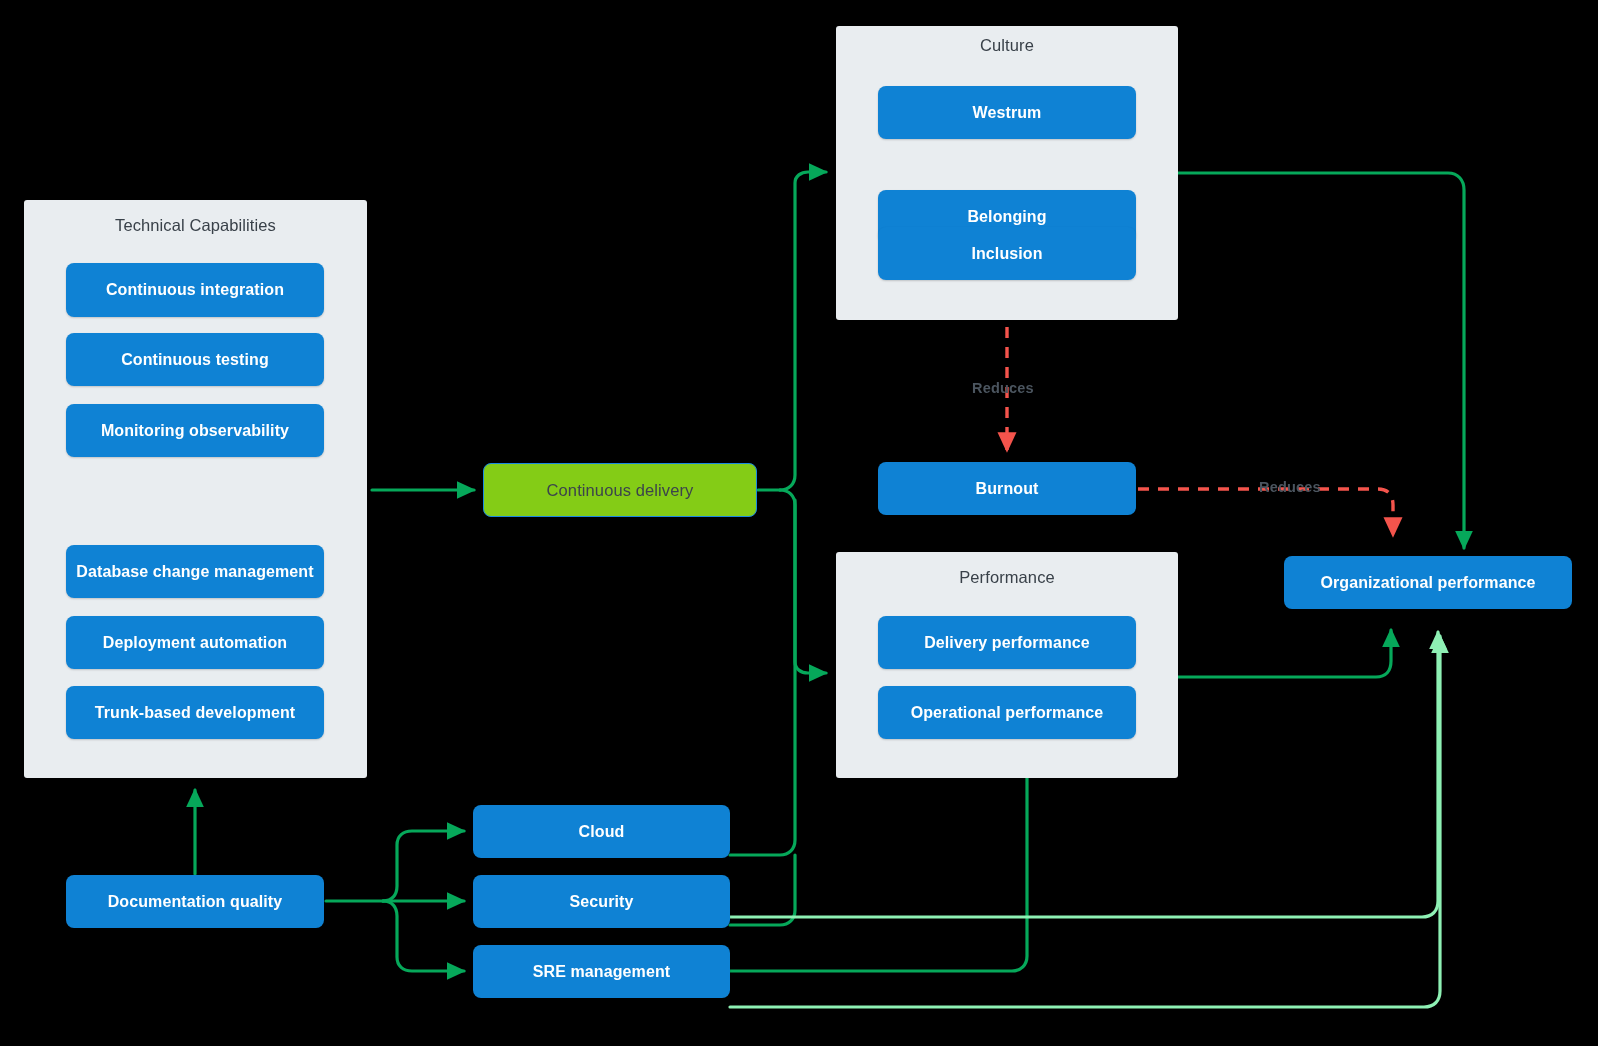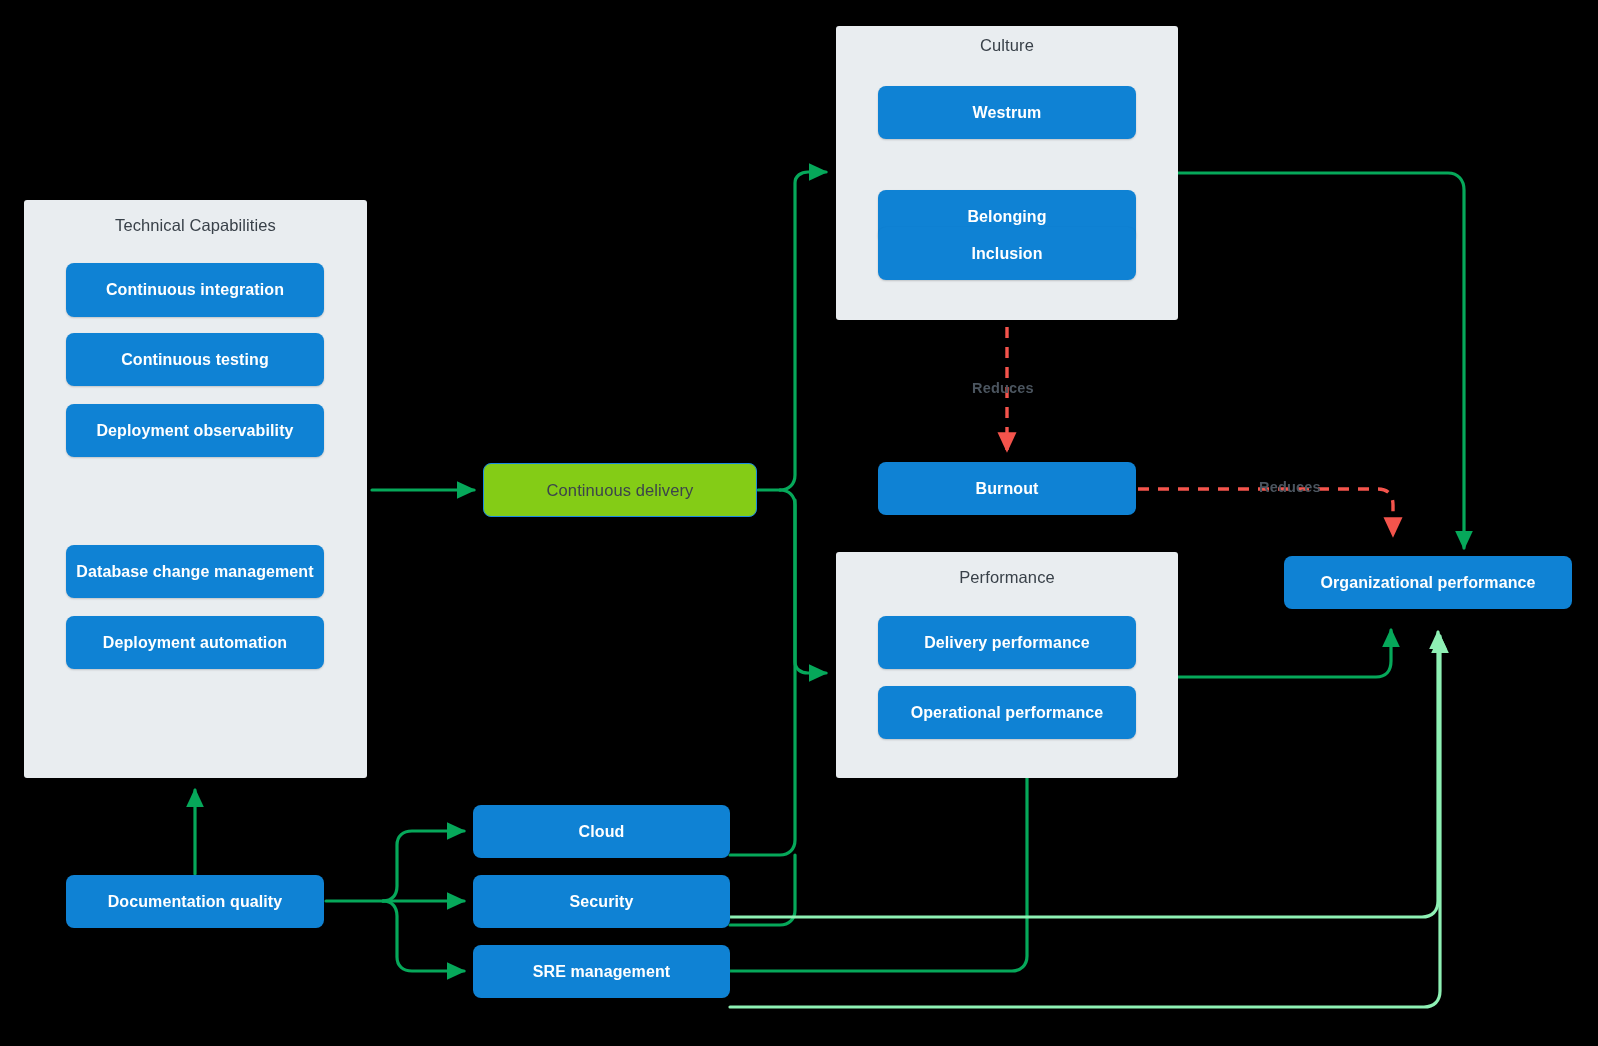--- a/index.html
+++ b/index.html
@@ -113,23 +113,24 @@
 
       <path d="M1138,489 L1378,489 C1388,489 1393,495 1393,505 L1393,535" marker-end="url(#arrR)"></path>
     </g>
   </svg>
 
   <div class="group-box" style="left:24px;top:200px;width:343px;height:578px;">
     <div class="group-title" style="top:16px;">Technical Capabilities</div>
   </div>
   <div class="node" style="left:66px;top:263px;width:258px;height:54px;">Continuous integration</div>
   <div class="node" style="left:66px;top:333px;width:258px;height:53px;">Continuous testing</div>
-  <div class="node" style="left:66px;top:404px;width:258px;height:53px;">Deployment observability</div>
+  <div class="node" style="left:66px;top:404px;width:258px;height:53px;">Monitoring observability</div>
   <div class="node" style="left:66px;top:545px;width:258px;height:53px;">Database change management</div>
   <div class="node" style="left:66px;top:616px;width:258px;height:53px;">Deployment automation</div>
+  <div class="node" style="left:66px;top:686px;width:258px;height:53px;">Trunk-based development</div>
 
   <div class="group-box" style="left:836px;top:26px;width:342px;height:294px;">
     <div class="group-title" style="top:10px;text-align:center;">Culture</div>
   </div>
   <div class="node" style="left:878px;top:86px;width:258px;height:53px;">Westrum</div>
   <div class="node" style="left:878px;top:157px;width:258px;height:53px;margin-top:33px;">Belonging</div>
   <div class="node" style="left:878px;top:227px;width:258px;height:53px;">Inclusion</div>
 
   <div class="group-box" style="left:836px;top:552px;width:342px;height:226px;">
     <div class="group-title" style="top:16px;">Performance</div>

